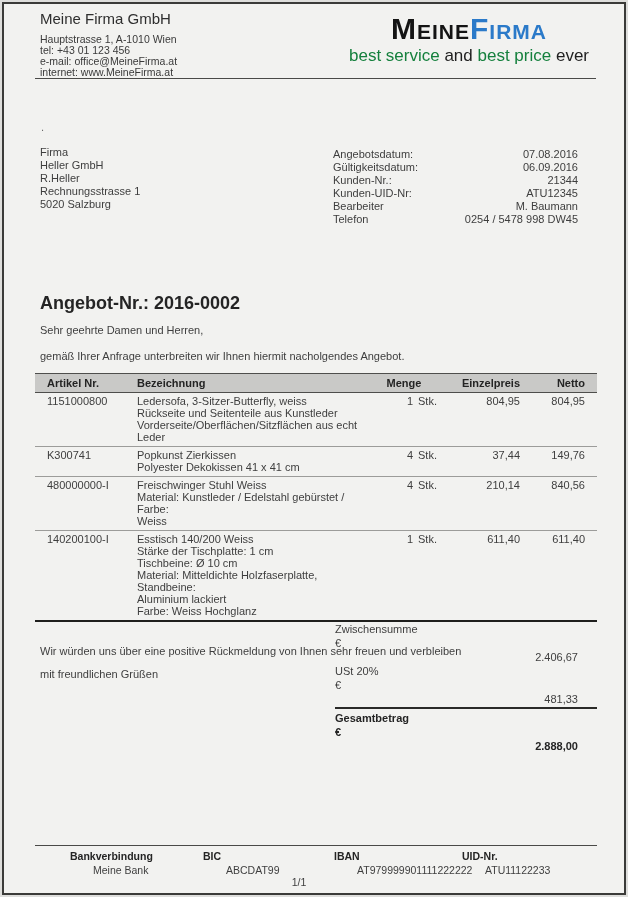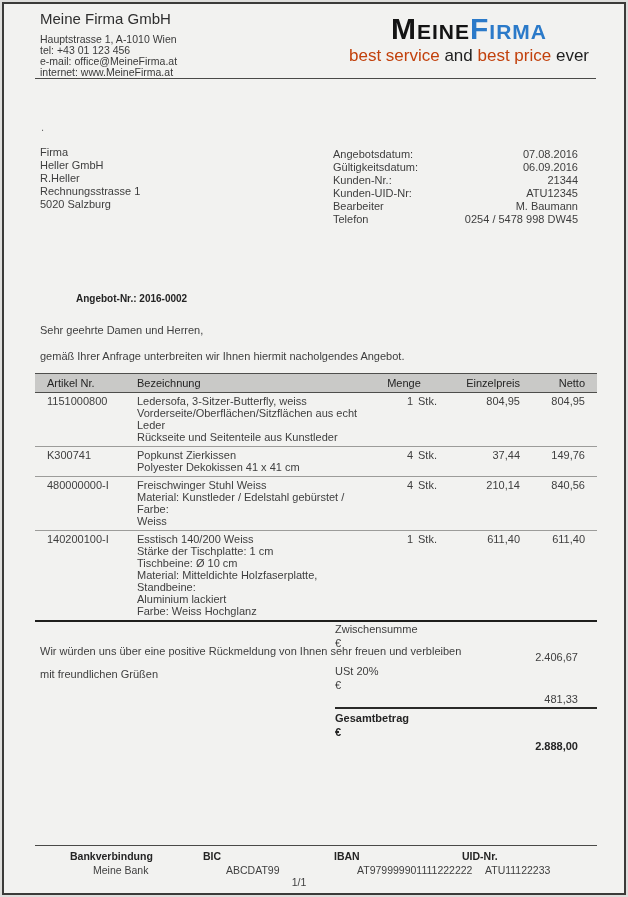--- a/index.html
+++ b/index.html
@@ -25,42 +25,42 @@
 
   
   .logo { width:262px; text-align:center; }
   .logo-main {
     font-size:30px; font-weight:700; letter-spacing:1px;
     font-variant:small-caps; line-height:32px; white-space:nowrap;
   }
   .logo-black { color:#141414; }
   .logo-blue  { color:#2b7ac9; }
   .tagline { font-size:17px; line-height:19px; white-space:nowrap; margin-top:1px; }
-  .tg-b { color:#c2410c; }
+  .tg-b { color:#15803d; }
   .tg-k { color:#1f1f1f; }
 
   .hrule { height:0; border-top:1.5px solid #4a4a48; }
 
   .small-dot { font-size:11px; color:#6a6a6a; }
   .addr-line { font-size:11px; line-height:13px; }
 
   .meta { width:245px; }
   .meta-row { display:flex; justify-content:space-between; font-size:11px; line-height:13px; }
 
-  .doc-title { font-size:10px; font-weight:700; color:#242424;margin-left:36px; }
+  .doc-title { font-size:18px; font-weight:700; color:#242424; }
   .body-line { font-size:11px; }
 
   
   .items { width:562px; font-size:11px; line-height:12px; }
   .t-head {
     display:flex; align-items:center;
     background:#c9c9c7;
     border-top:1.5px solid #4e4e4c;
     border-bottom:1.5px solid #4e4e4c;
-    font-weight:400; color:#242424;
+    font-weight:700; color:#242424;
     padding:3px 0;
   }
   .t-row { display:flex; padding:2px 0 3px; border-top:1px solid #9c9c9a; }
   .t-row:first-of-type { border-top:none; }
   .t-body { border-bottom:2px solid #1f1f1d; }
   .c-art { width:102px; padding-left:12px; }
   .c-bez { width:228px; }
   .c-menge { width:78px; display:flex; align-items:flex-start; }
   .c-menge .qty { width:48px; text-align:right; }
   .c-menge .unit { width:25px; margin-left:5px; }
@@ -153,22 +153,22 @@
         <div class="c-bez">Bezeichnung</div>
         <div class="c-menge-h">Menge</div>
         <div class="c-ep">Einzelpreis</div>
         <div class="c-netto">Netto</div>
       </div>
       <div class="t-body">
         <div class="t-row">
           <div class="c-art">1151000800</div>
           <div class="c-bez">
             <span class="bez-line">Ledersofa, 3-Sitzer-Butterfly, weiss</span>
+            <span class="bez-line">Rückseite und Seitenteile aus Kunstleder</span>
             <span class="bez-line">Vorderseite/Oberflächen/Sitzflächen aus echt Leder</span>
-            <span class="bez-line">Rückseite und Seitenteile aus Kunstleder</span>
           </div>
           <div class="c-menge">
               <span class="qty">1</span>
               <span class="unit">Stk.</span>
             </div>
           <div class="c-ep">804,95</div>
           <div class="c-netto">804,95</div>
         </div>
         <div class="t-row">
           <div class="c-art">K300741</div>

